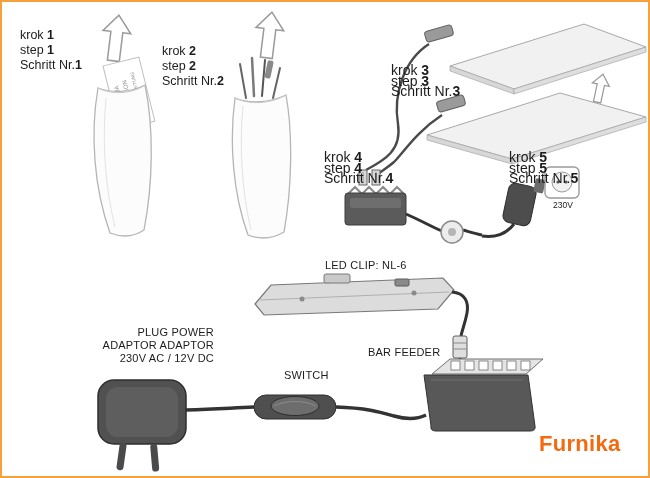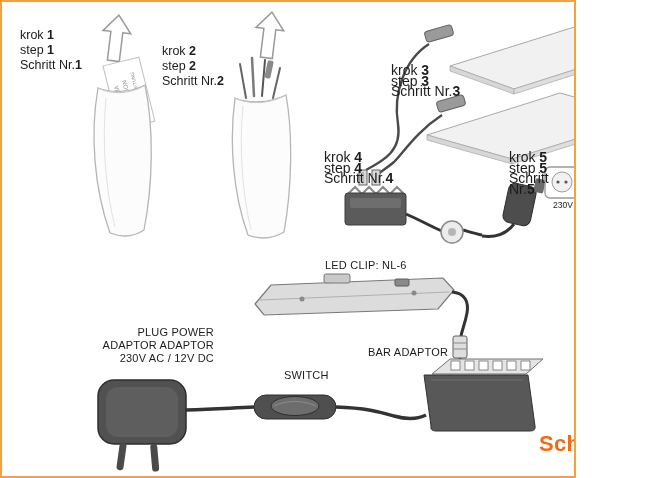--- a/index.html
+++ b/index.html
@@ -1,18 +1,18 @@
 <!DOCTYPE html>
 <html><head>
 <meta charset="utf-8">
 <style>
   * { margin:0; padding:0; box-sizing:border-box; }
   html,body { background:#fff; font-family:"Liberation Sans", sans-serif; }
   .canvas {
-    position:relative; width:576px; height:478px;
+    position:relative; width:650px; height:478px;
     background:#fff; border:2px solid #f7a13c; overflow:hidden;
   }
   .abs { position:absolute; }
   .step-label { position:absolute; color:#1c1c1c; }
   .step-label.lg { font-size:12.5px; line-height:15px; }
   .step-label.sm { font-size:14px;  line-height:10.5px; }
   .step-label b { font-weight:bold; }
   .caption { position:absolute; font-size:11px; color:#1c1c1c; letter-spacing:.2px; }
   .caption.center { text-align:right; }
   .voltage { position:absolute; font-size:8.5px; color:#1c1c1c; }
@@ -204,17 +204,17 @@
   <div class="caption" style="left:323px;top:257px">LED CLIP: NL-6</div>
 
   <div class="caption center" style="left:80px;top:324px;width:132px;line-height:13px">
     <div>PLUG POWER</div>
     <div>ADAPTOR ADAPTOR</div>
     <div>230V AC / 12V DC</div>
   </div>
 
   <div class="caption" style="left:282px;top:367px">SWITCH</div>
 
-  <div class="caption" style="left:366px;top:344px">BAR ADAPTOR</div>
-
-  <div class="brand" style="left:537px;top:429px">Schritt</div>
+  <div class="caption" style="left:366px;top:344px">BAR FEEDER</div>
+
+  <div class="brand" style="left:537px;top:429px">Furnika</div>
 
 </div>
 
 </body></html>

